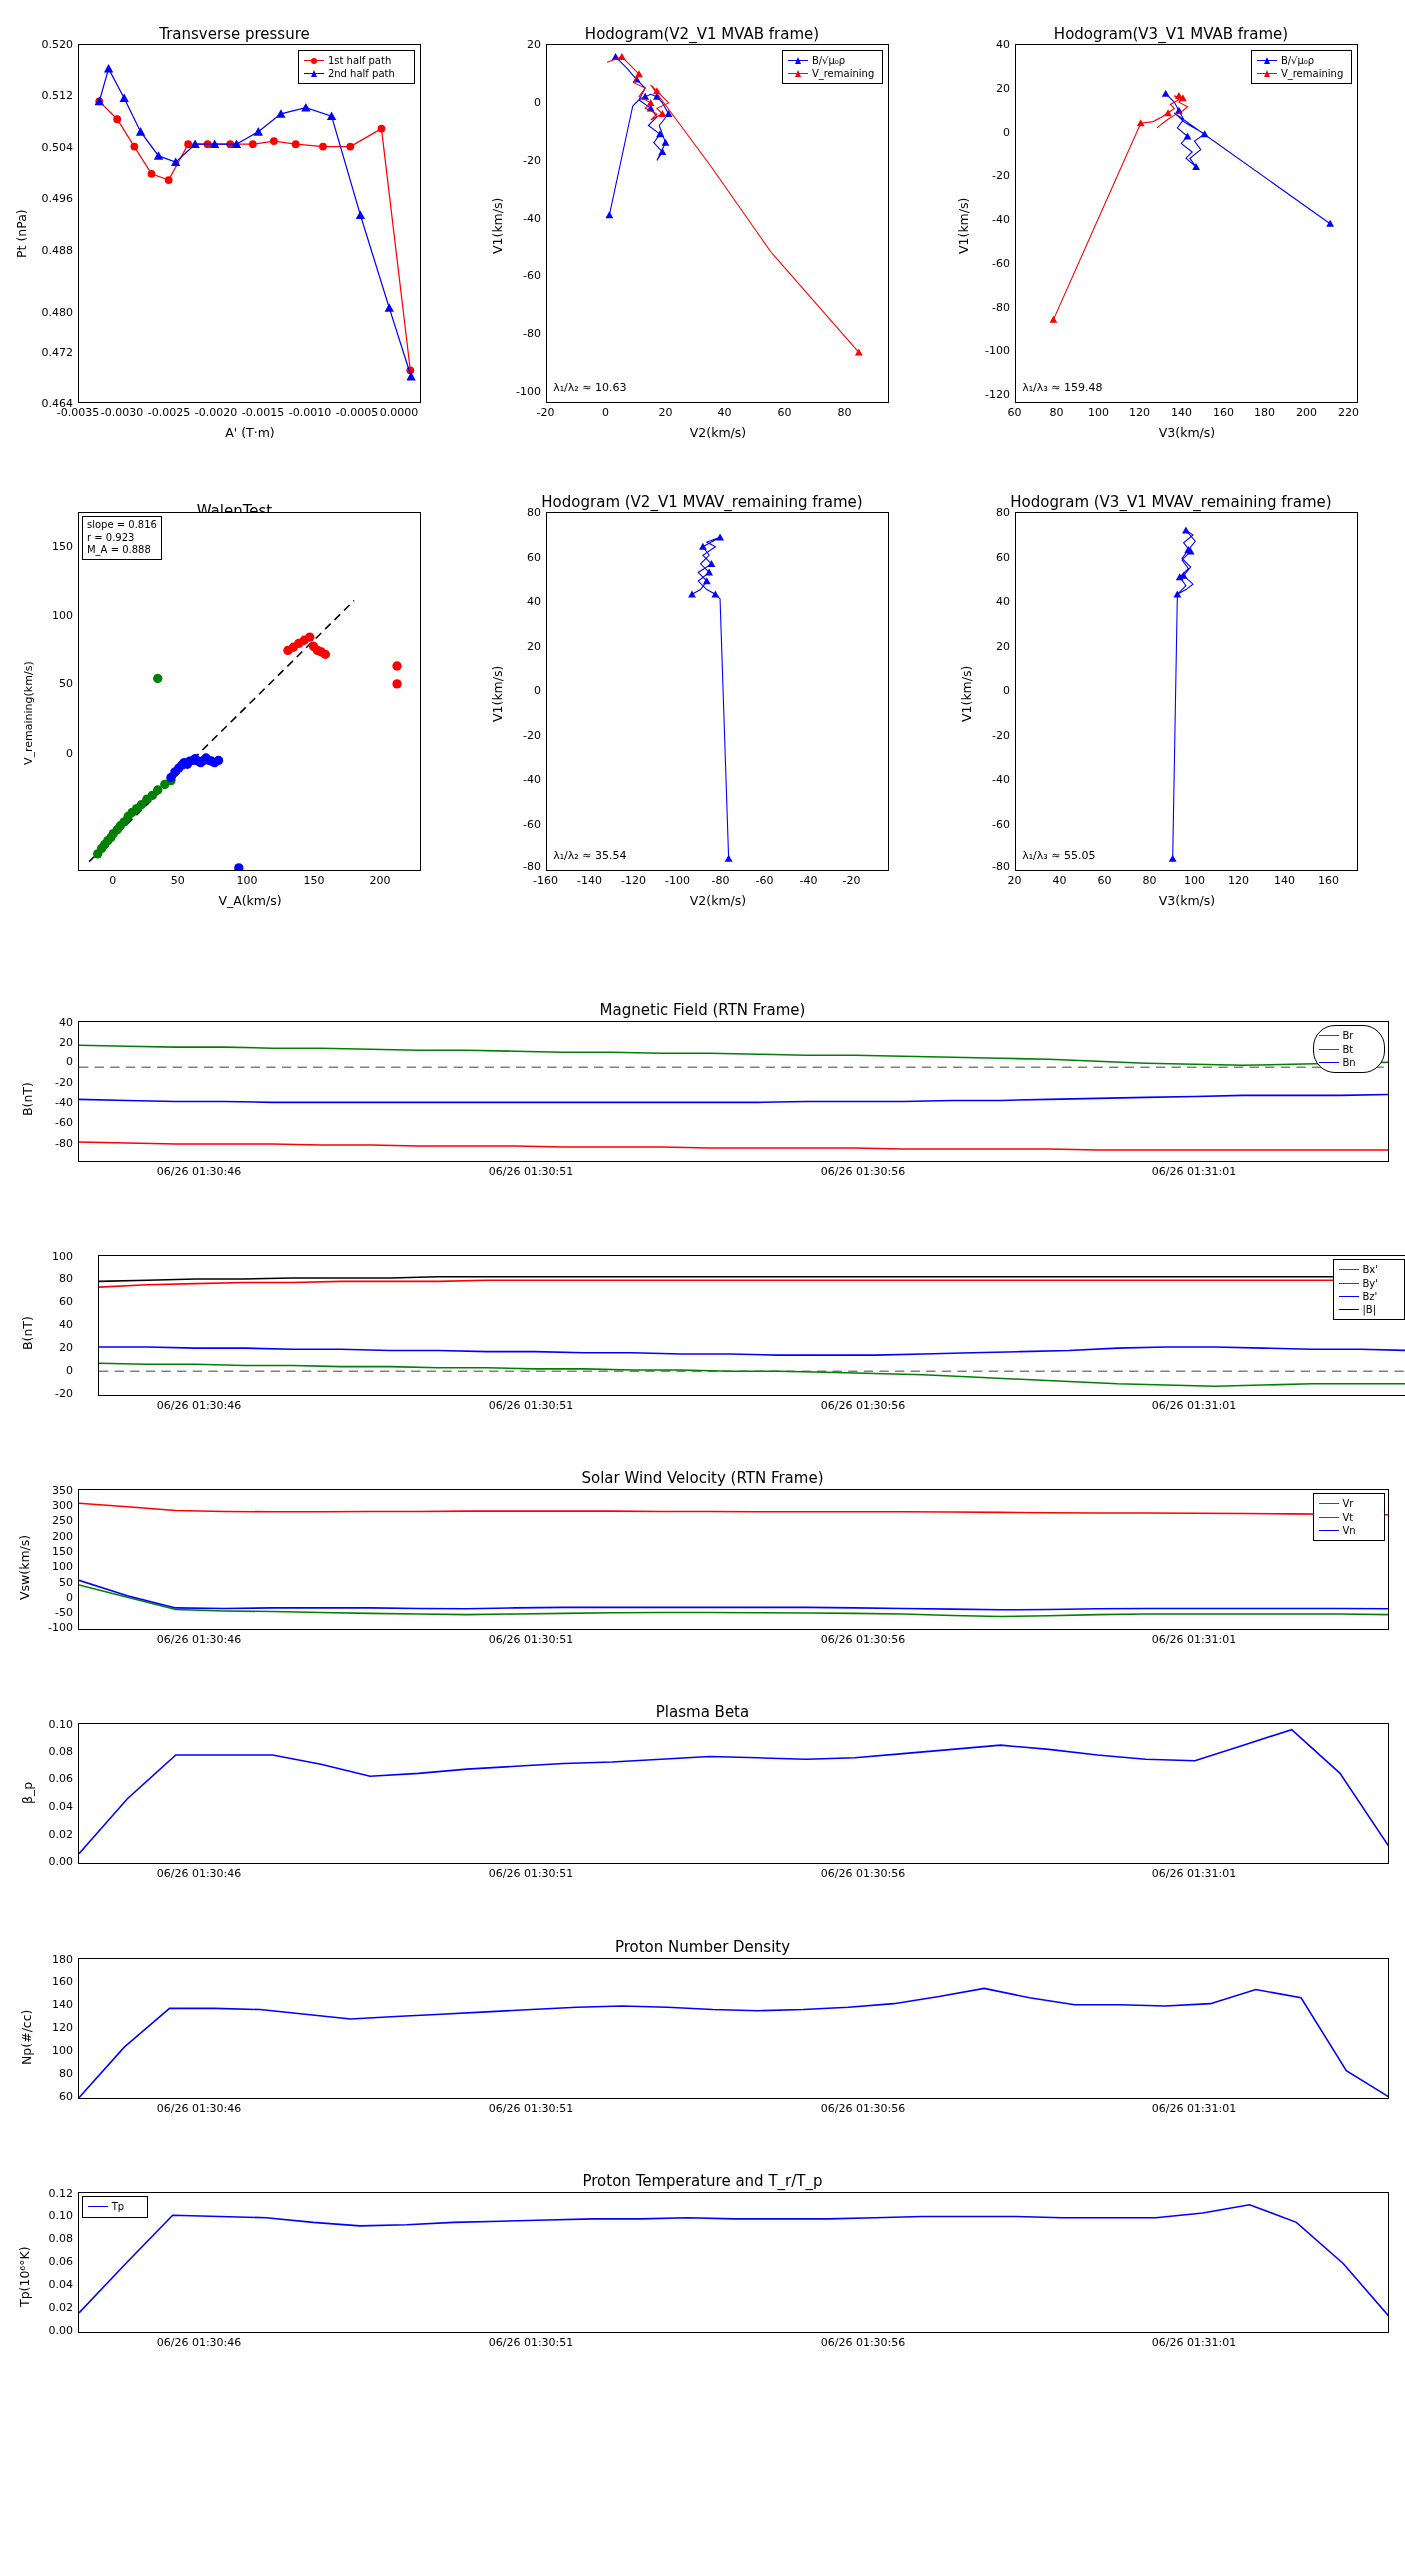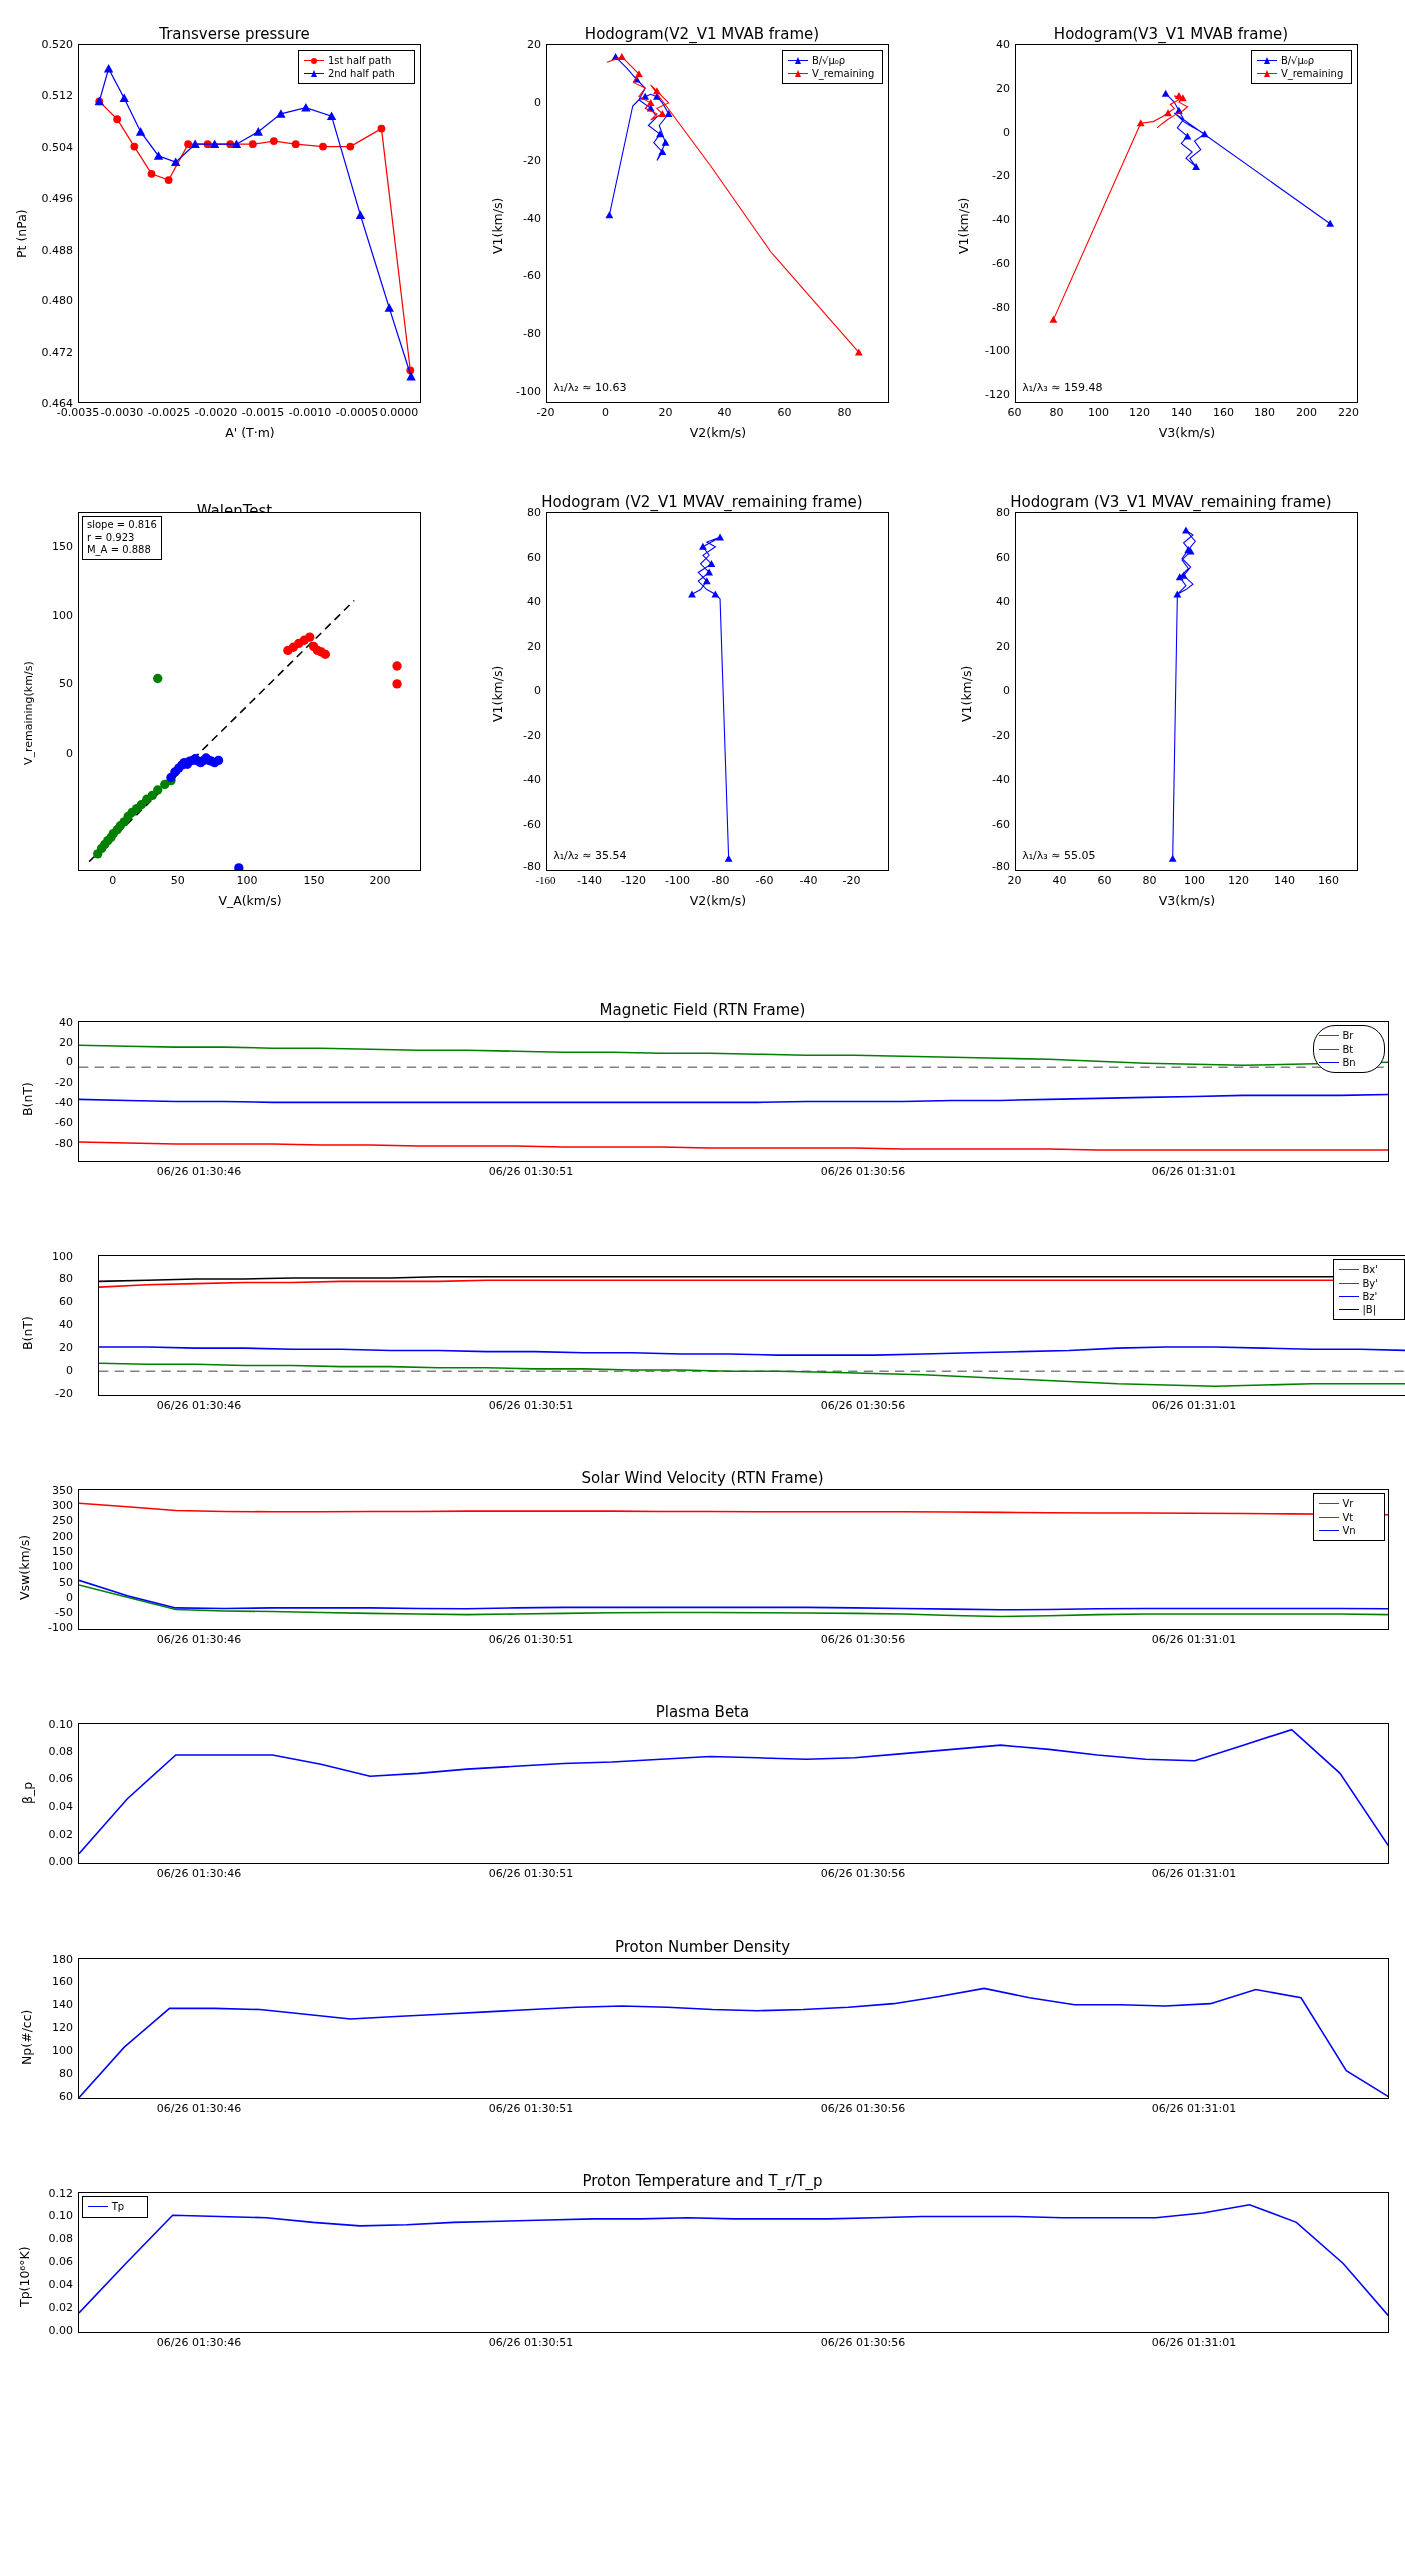--- a/index.html
+++ b/index.html
@@ -83,21 +83,21 @@
             </span>
             <span>2nd half path</span>
           </div>
       </div>
     </div>
     <div class="ticky" style="left:31px;top:38px;width:42px;">0.520</div>
     <div class="ticky" style="left:31px;top:89px;width:42px;">0.512</div>
     <div class="ticky" style="left:31px;top:141px;width:42px;">0.504</div>
     <div class="ticky" style="left:31px;top:192px;width:42px;">0.496</div>
     <div class="ticky" style="left:31px;top:244px;width:42px;">0.488</div>
-    <div class="ticky" style="left:31px;top:294px;width:42px;text-align:right;">0.480</div>
+    <div class="ticky" style="left:31px;top:306px;width:42px;text-align:right;">0.480</div>
     <div class="ticky" style="left:31px;top:346px;width:42px;">0.472</div>
     <div class="ticky" style="left:31px;top:397px;width:42px;">0.464</div>
     <div class="tickx" style="left:47px;top:406px;width:62px;">-0.0035</div>
     <div class="tickx" style="left:91px;top:406px;width:62px;">-0.0030</div>
     <div class="tickx" style="left:138px;top:406px;width:62px;">-0.0025</div>
     <div class="tickx" style="left:185px;top:406px;width:62px;">-0.0020</div>
     <div class="tickx" style="left:232px;top:406px;width:62px;">-0.0015</div>
     <div class="tickx" style="left:279px;top:406px;width:62px;">-0.0010</div>
     <div class="tickx" style="left:326px;top:406px;width:62px;">-0.0005</div>
     <div class="tickx" style="left:368px;top:406px;width:62px;">0.0000</div>
@@ -327,21 +327,21 @@
     </div>
     <div class="ticky" style="left:39px;top:38px;width:34px;">80</div>
     <div class="ticky" style="left:39px;top:83px;width:34px;">60</div>
     <div class="ticky" style="left:39px;top:127px;width:34px;">40</div>
     <div class="ticky" style="left:39px;top:172px;width:34px;">20</div>
     <div class="ticky" style="left:39px;top:216px;width:34px;">0</div>
     <div class="ticky" style="left:39px;top:261px;width:34px;">-20</div>
     <div class="ticky" style="left:39px;top:305px;width:34px;">-40</div>
     <div class="ticky" style="left:39px;top:350px;width:34px;">-60</div>
     <div class="ticky" style="left:39px;top:392px;width:34px;">-80</div>
-    <div class="tickx" style="left:62px;top:406px;width:31px;font-family:Liberation Serif, serif;">-160</div>
+    <div class="tickx" style="left:62px;top:406px;width:31px;">-160</div>
     <div class="tickx" style="left:106px;top:406px;width:31px;">-140</div>
     <div class="tickx" style="left:150px;top:406px;width:31px;">-120</div>
     <div class="tickx" style="left:194px;top:406px;width:31px;">-100</div>
     <div class="tickx" style="left:237px;top:406px;width:31px;">-80</div>
     <div class="tickx" style="left:281px;top:406px;width:31px;">-60</div>
     <div class="tickx" style="left:325px;top:406px;width:31px;">-40</div>
     <div class="tickx" style="left:368px;top:406px;width:31px;">-20</div>
     <div class="xlabel" style="left:172px;top:425px;width:156px;">V2(km/s)</div>
     <div class="ylabel" style="left:22px;top:254px;transform:rotate(-90deg);">V1(km/s)</div>
   </div>

